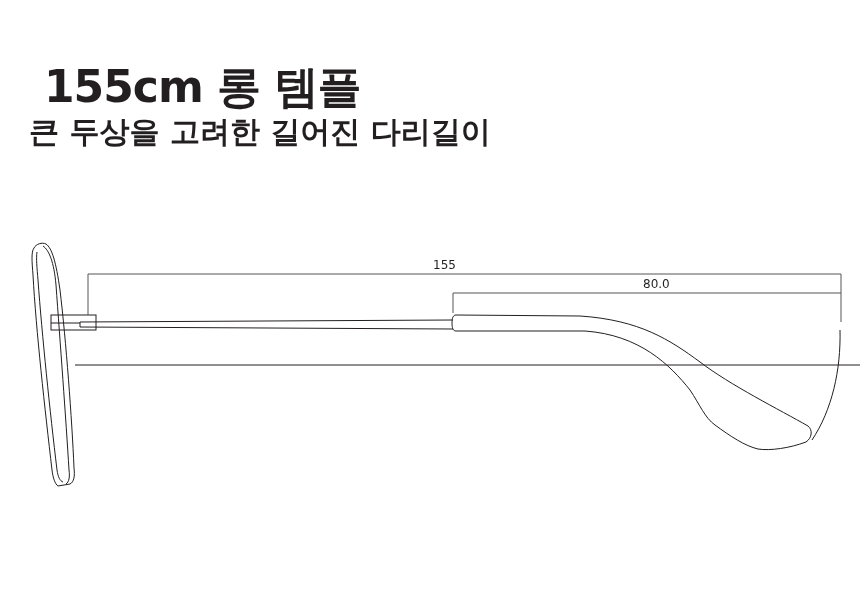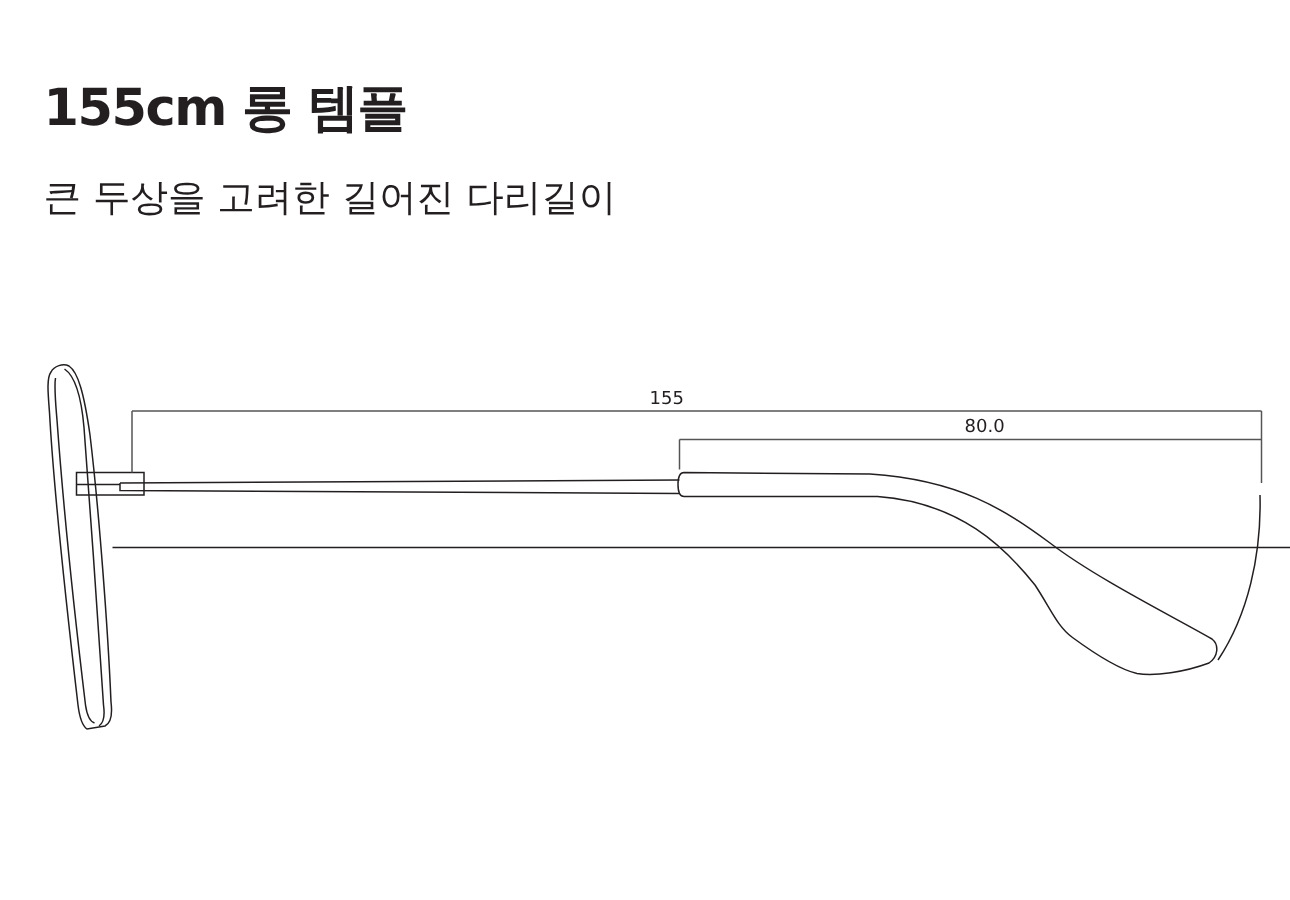--- a/index.html
+++ b/index.html
@@ -1,18 +1,18 @@
 <!DOCTYPE html>
 <html><head>
   <meta charset="utf-8">
   <style>
     html, body { margin: 0; padding: 0; background: #ffffff; }
     body { width: 860px; height: 600px; position: relative; overflow: hidden; font-family: "DejaVu Sans", "Liberation Sans", sans-serif; color: #231f20; }
-    .title { position: absolute; left: 29px; top: 46px; font-size: 34px; font-weight: bold; letter-spacing: -1px; line-height: 52px; margin: 0; }
-    .subtitle { position: absolute; left: 29px; top: 112px; font-size: 25px; font-weight: normal; line-height: 40px; margin: 0; letter-spacing: 0px; }
+    .title { position: absolute; left: 29px; top: 46px; font-size: 44px; font-weight: bold; letter-spacing: -1px; line-height: 52px; margin: 15px; }
+    .subtitle { position: absolute; left: 29px; top: 112px; font-size: 30px; font-weight: bold; line-height: 40px; margin: 0; letter-spacing: 0px; }
     .diagram { position: absolute; left: 0; top: 0; }
     .dim-label { font-family: "DejaVu Sans", "Liberation Sans", sans-serif; font-size: 12px; fill: #231f20; }
   </style>
 </head>
 <body>
 
 <h1 class="title">155cm 롱 템플</h1>
 <h2 class="subtitle">큰 두상을 고려한 길어진 다리길이</h2>
 
 <svg class="diagram" width="860" height="600" viewBox="0 0 860 600" xmlns="http://www.w3.org/2000/svg">

